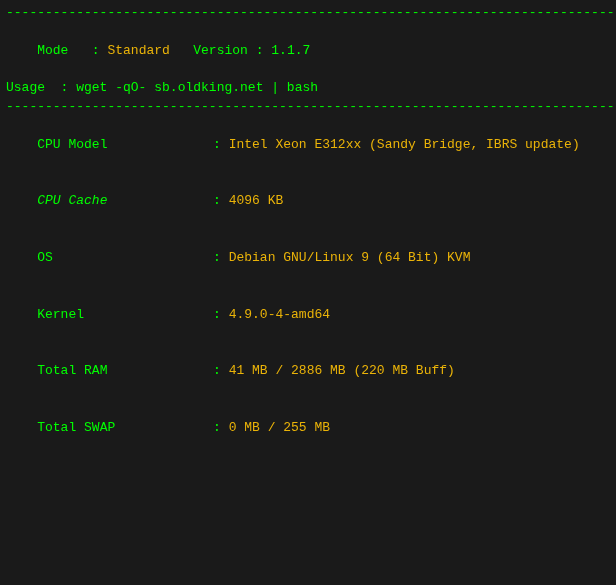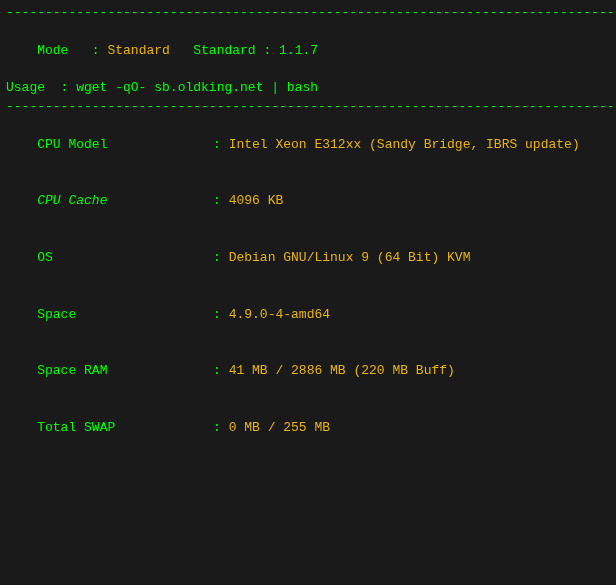--- a/index.html
+++ b/index.html
@@ -18,38 +18,38 @@
     .divider { color: #00ff00; }
   </style>
 </head>
 <body>
 
 <div>
 
   <div class="line divider">--------------------------------------------------------------------------------</div>
 
   <div class="line">
-    <span>Mode   : </span><span class="cyan">Standard</span><span>   Standard : 1.1.7</span>
+    <span>Mode   : </span><span class="cyan">Standard</span><span>   Version : 1.1.7</span>
   </div>
   <div class="line green">Usage  : wget -qO- sb.oldking.net | bash</div>
 
   <div class="line divider">--------------------------------------------------------------------------------</div>
 
   <div class="line">
     <span style="display:inline-block;width:168px;">CPU Model</span><span> : </span><span class="cyan">Intel Xeon E312xx (Sandy Bridge, IBRS update)</span>
   </div>
   <div class="line">
     <span style="display:inline-block;width:168px;font-style:italic;">CPU Cache</span><span> : </span><span class="cyan">4096 KB</span>
   </div>
   <div class="line">
     <span style="display:inline-block;width:168px;">OS</span><span> : </span><span class="cyan">Debian GNU/Linux 9 (64 Bit) KVM</span>
   </div>
   <div class="line">
-    <span style="display:inline-block;width:168px;">Space</span><span> : </span><span class="cyan">4.9.0-4-amd64</span>
+    <span style="display:inline-block;width:168px;">Kernel</span><span> : </span><span class="cyan">4.9.0-4-amd64</span>
   </div>
   <div class="line">
-    <span style="display:inline-block;width:168px;">Space RAM</span><span> : </span><span class="cyan">41 MB / 2886 MB (220 MB Buff)</span>
+    <span style="display:inline-block;width:168px;">Total RAM</span><span> : </span><span class="cyan">41 MB / 2886 MB (220 MB Buff)</span>
   </div>
   <div class="line">
     <span style="display:inline-block;width:168px;">Total SWAP</span><span> : </span><span class="cyan">0 MB / 255 MB</span>
   </div>
 
 </div>
 
 </body></html>

